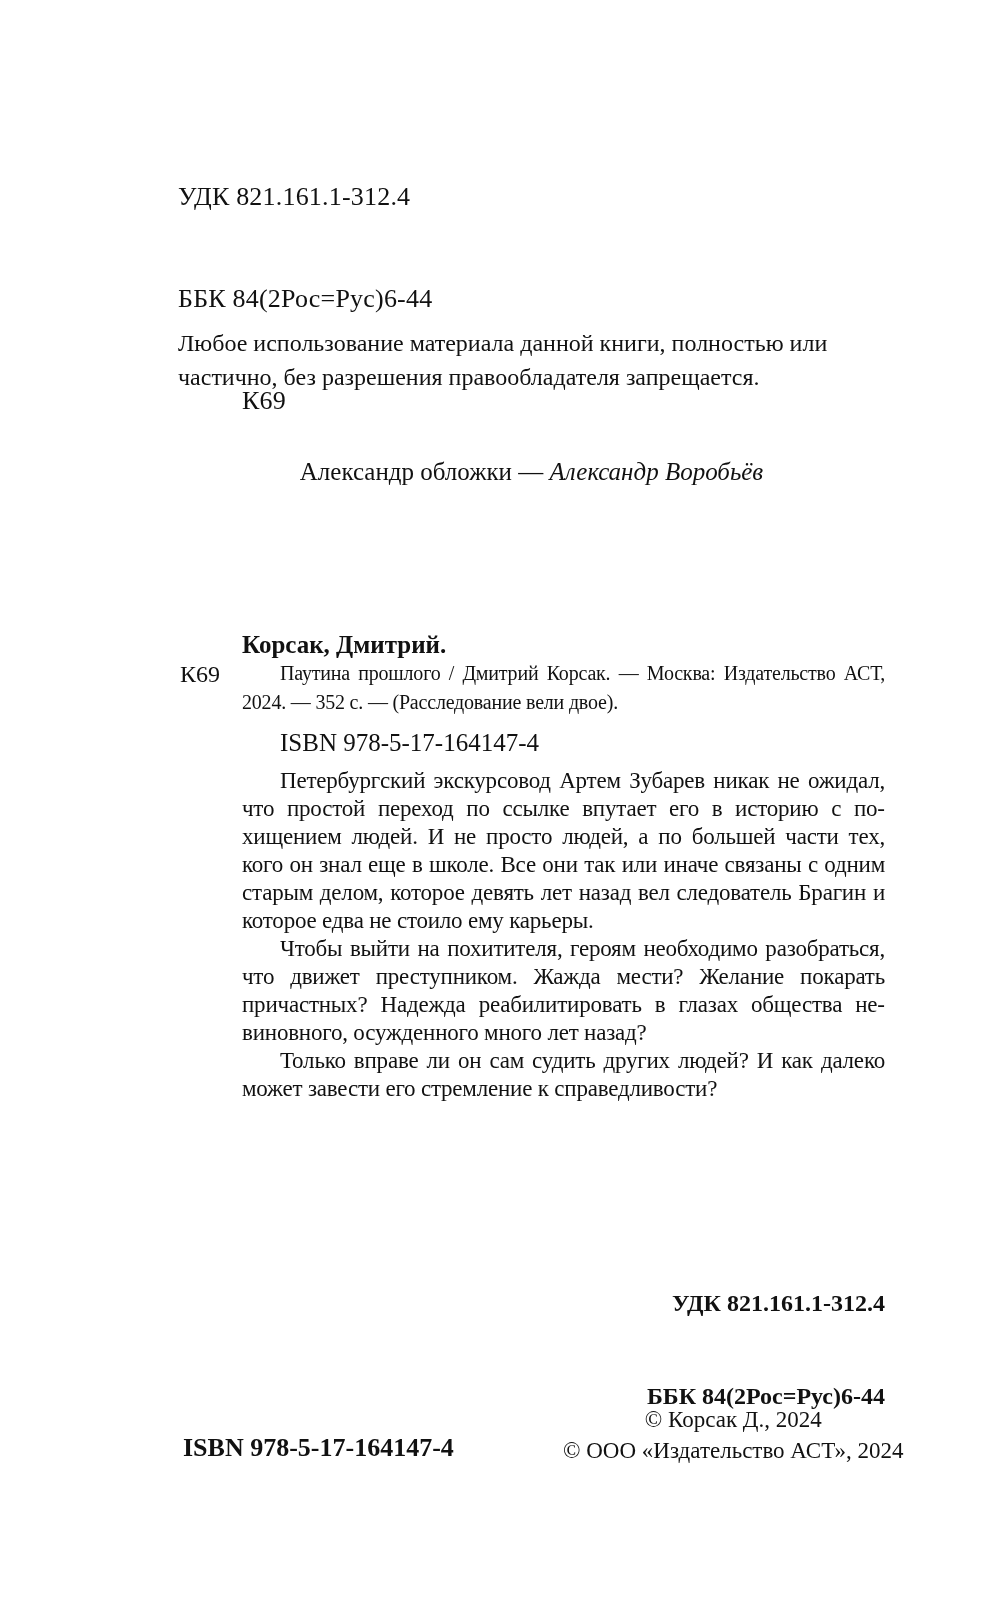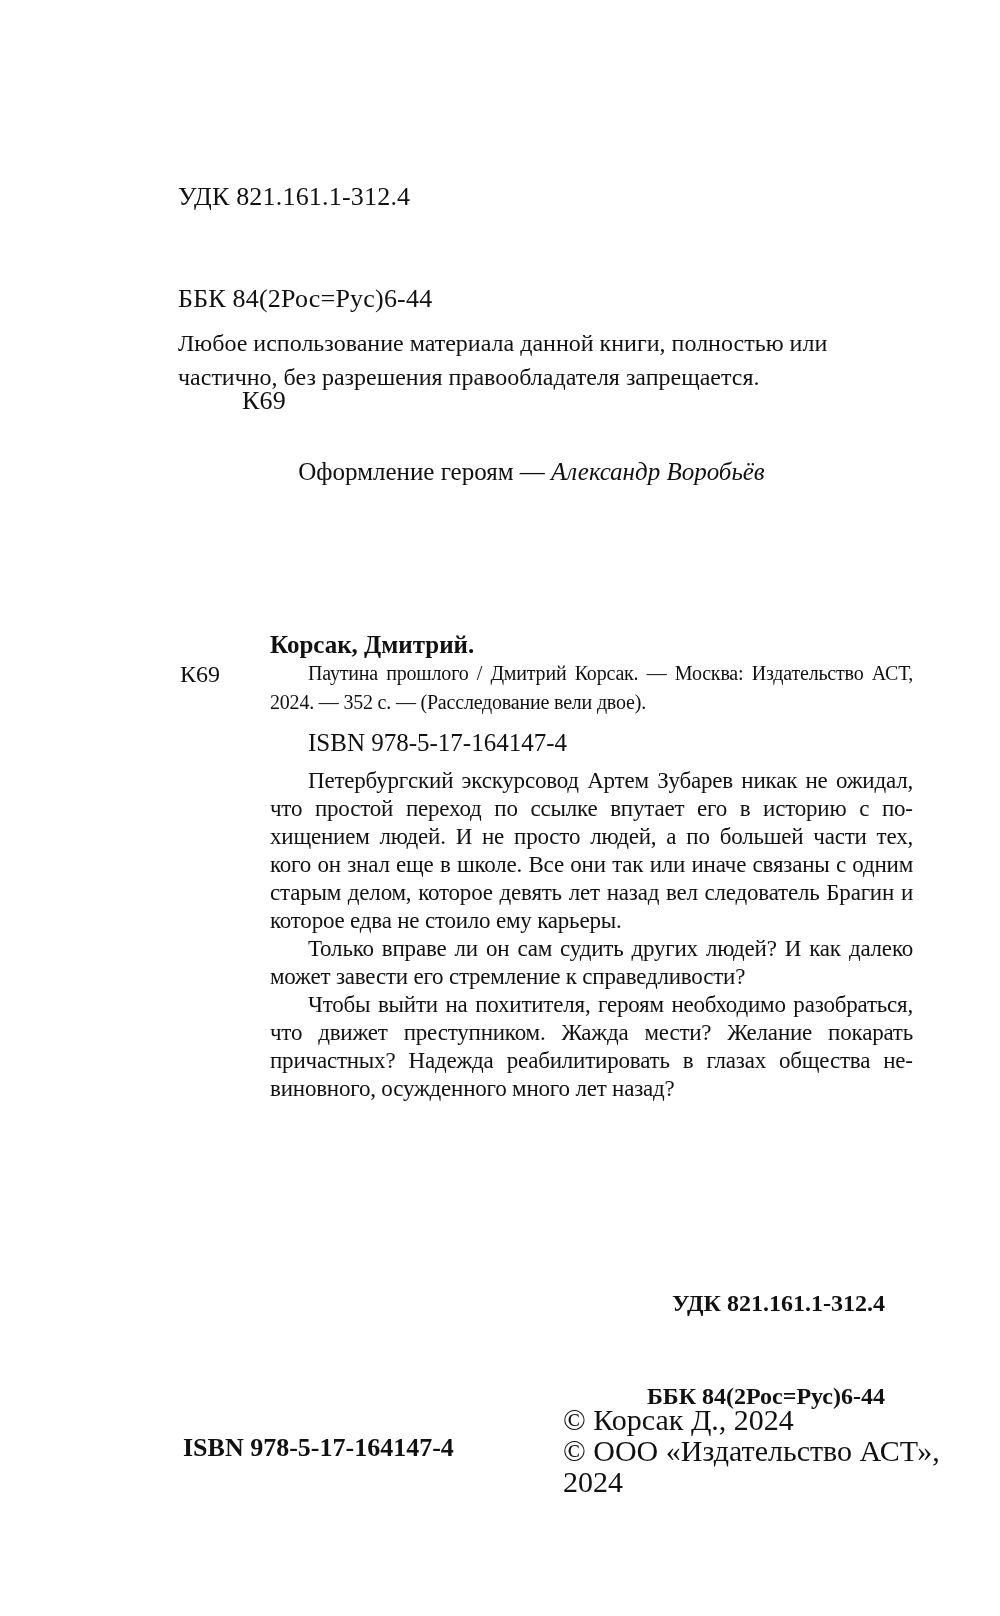--- a/index.html
+++ b/index.html
@@ -58,21 +58,21 @@
     top: 630px;
     width: 707px;
   }
   .catalog .margin-code {
     position: absolute;
     left: 2px;
     top: 31px;
     font-size: 24px;
   }
   .catalog .card-body {
-    margin-left: 92px;
+    margin-left: 64px;
     width: 643px;
   }
   .card-author {
     font-weight: bold;
     font-size: 25px;
     line-height: 29px;
   }
   .card-desc {
     margin: 0;
     font-size: 20px;
@@ -112,49 +112,50 @@
     position: absolute;
     left: 183px;
     top: 1433px;
     font-weight: bold;
     font-size: 26px;
   }
   .footer-copyrights {
     position: absolute;
     left: 563px;
     top: 1404px;
-    font-size: 30px;
+    font-size: 23px;
     line-height: 31px;
+    text-align: center;
   }
 </style>
 </head>
 <body>
 
 <div class="page">
 
   <div class="top-codes">
     <div>УДК 821.161.1-312.4</div>
     <div>ББК 84(2Рос=Рус)6-44</div>
     <div class="indent-code">К69</div>
   </div>
 
   <div class="legal-notice">Любое использование материала данной книги, полностью или частично, без разрешения правообладателя запрещается.</div>
 
-  <div class="cover-credit"><span>Оформление героям — </span><span class="designer">Александр Воробьёв</span></div>
+  <div class="cover-credit"><span>Александр обложки — </span><span class="designer">Александр Воробьёв</span></div>
 
   <div class="catalog">
     <div class="margin-code">К69</div>
     <div class="card-body">
       <div class="card-author">Корсак, Дмитрий.</div>
       <p class="card-desc">Паутина прошлого / Дмитрий Корсак. — Москва: Издательство АСТ, 2024. — 352 с. — (Расследование вели двое).</p>
       <div class="card-isbn">ISBN 978-5-17-164147-4</div>
       <div class="annotation">
         <p>Петербургский экскурсовод Артем Зубарев никак не ожи­дал, что простой переход по ссылке впутает его в историю с по­хищением людей. И не просто людей, а по большей части тех, кого он знал еще в школе. Все они так или иначе связаны с од­ним старым делом, которое девять лет назад вел следователь Брагин и которое едва не стоило ему карьеры.</p>
+        <p>Чтобы выйти на похитителя, героям необходимо разобрать­ся, что движет преступником. Жажда мести? Желание покарать причастных? Надежда реабилитировать в глазах общества не­виновного, осужденного много лет назад?</p>
         <p>Только вправе ли он сам судить других людей? И как далеко может завести его стремление к справедливости?</p>
-        <p>Чтобы выйти на похитителя, героям необходимо разобрать­ся, что движет преступником. Жажда мести? Желание покарать причастных? Надежда реабилитировать в глазах общества не­виновного, осужденного много лет назад?</p>
       </div>
     </div>
   </div>
 
   <div class="bottom-codes">
     <div>УДК 821.161.1-312.4</div>
     <div>ББК 84(2Рос=Рус)6-44</div>
   </div>
 
   <div class="footer-isbn">ISBN 978-5-17-164147-4</div>

